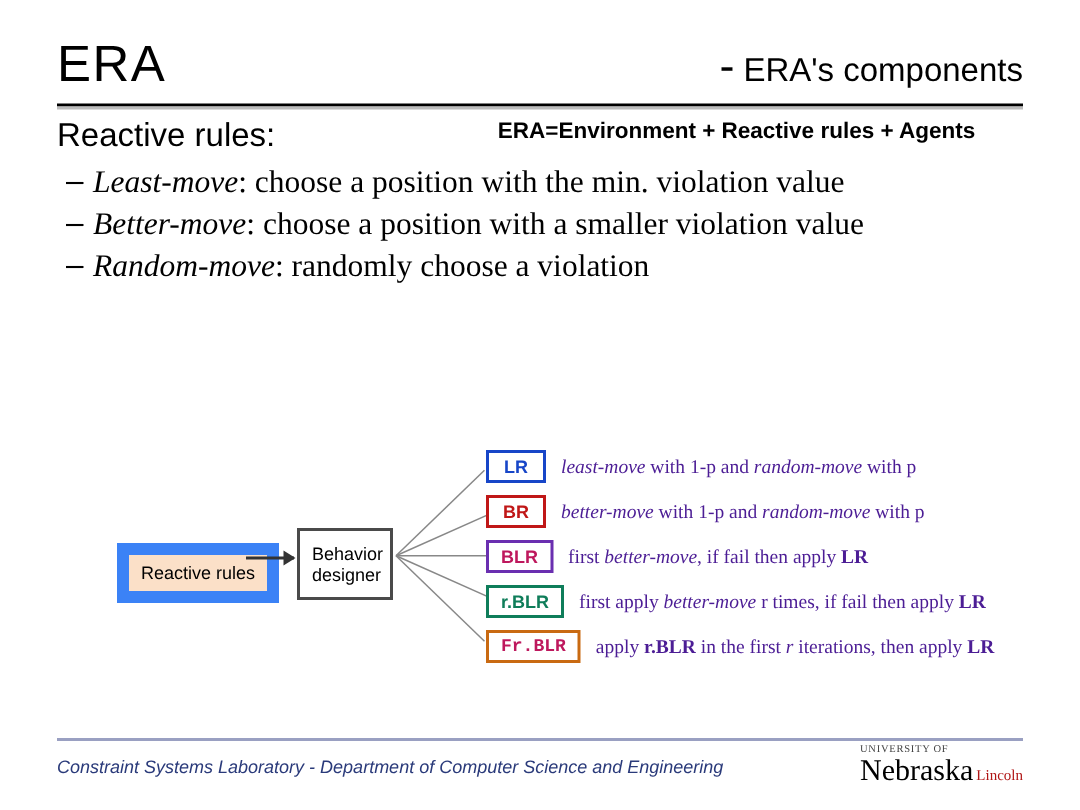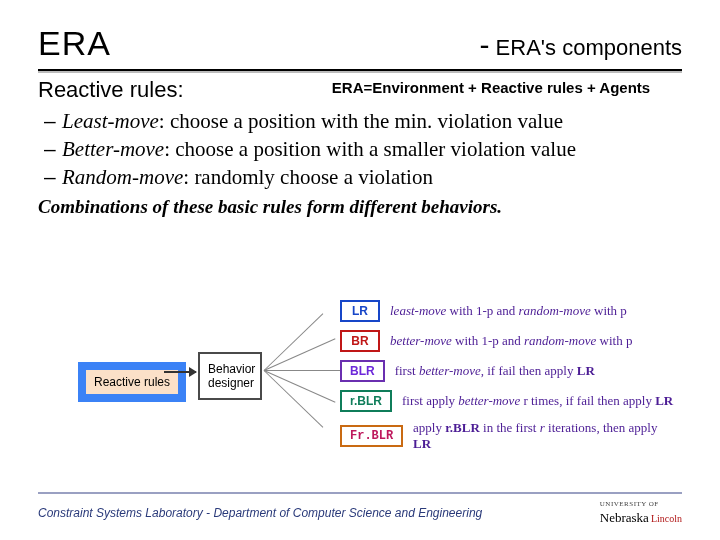--- a/index.html
+++ b/index.html
@@ -50,43 +50,43 @@
     padding: 8px 8px; width: 64px; text-align: center; font-size: 12px;
   }
   .arrow-h {
     position: absolute; left: 86px; top: 71px; width: 32px; height: 2px; background: #333;
   }
   .arrow-h::after {
     content: ""; position: absolute; right: -1px; top: -4px;
     border-left: 8px solid #333; border-top: 5px solid transparent; border-bottom: 5px solid transparent;
   }
   .fan-line { position: absolute; background: #888; height: 1px; transform-origin: left center; }
-  .rule-row { position: absolute; left: 262px; display: flex; align-items: center; gap: 10px; }
+  .rule-row { position: absolute; left: 246px; display: flex; align-items: center; gap: 10px; }
   .rule-box {
     border: 2px solid; padding: 2px 8px; font-weight: bold; font-size: 12px;
     min-width: 40px; text-align: center; background: #fff;
   }
   .c-blue   { border-color: #1746c8; color: #1746c8; }
   .c-red    { border-color: #c01717; color: #c01717; }
-  .c-purple { border-color: #6a2fb0; color: #6d28d9; }
+  .c-purple { border-color: #6a2fb0; color: #be185d; }
   .c-teal   { border-color: #0f7d5a; color: #0f7d5a; }
   .c-orange { border-color: #c96a12; color: #be185d; font-family: Liberation Mono, monospace; }
   .rule-desc { font-family: "Times New Roman", serif; font-size: 13px; color: #4c1d95; }
   .rule-desc .bi { font-style: italic; }
   .rule-desc b { font-weight: bold; }
 
   .footer-hr { position: absolute; left: 38px; right: 38px; bottom: 46px; border: none; border-top: 2px solid #9aa0c2; }
   .footer {
     position: absolute; left: 38px; right: 38px; bottom: 14px;
     display: flex; align-items: center; justify-content: space-between;
   }
   .footer-left { font-family: Arial, Helvetica, sans-serif; font-style: italic; font-weight: normal; font-size: 12px; color: #2a3a7a; }
   .logo { display: flex; align-items: baseline; gap: 2px; font-family: Georgia, "Times New Roman", serif; }
   .logo .uni { font-size: 7px; color: #444; letter-spacing: 0.5px; }
-  .logo .neb { font-size: 13px; color: #000; font-weight: 500; }
+  .logo .neb { font-size: 20px; color: #000; font-weight: 500; }
   .logo .lin { font-size: 10px; color: #b01515; font-weight: normal; margin-left: 2px; }
 </style>
 </head>
 <body>
 
 <div class="header">
   <div class="header-left">ERA</div>
   <div class="header-right">
     <span class="dash">-</span><span>ERA's components</span>
   </div>
@@ -105,21 +105,20 @@
     </div>
     <div class="row">
       <div class="dash">–</div>
       <div><span class="bi">Better-move</span><span>: choose a position with a smaller violation value</span></div>
     </div>
     <div class="row">
       <div class="dash">–</div>
       <div><span class="bi">Random-move</span><span>: randomly choose a violation</span></div>
     </div>
   </div>
-  <div class="conclusion">Combinations of these basic rules form different behaviors.</div>
 </div>
 
 <div class="diagram">
   <div class="reactive-box">Reactive rules</div>
   <div class="arrow-h"></div>
   <div class="designer-box">Behavior designer</div>
 
   <div class="fan-line" style="left:186px; top:70px; width:82px; transform:rotate(-44deg);"></div>
   <div class="fan-line" style="left:186px; top:70px; width:78px; transform:rotate(-24deg);"></div>
   <div class="fan-line" style="left:186px; top:70px; width:76px; transform:rotate(0deg);"></div>

